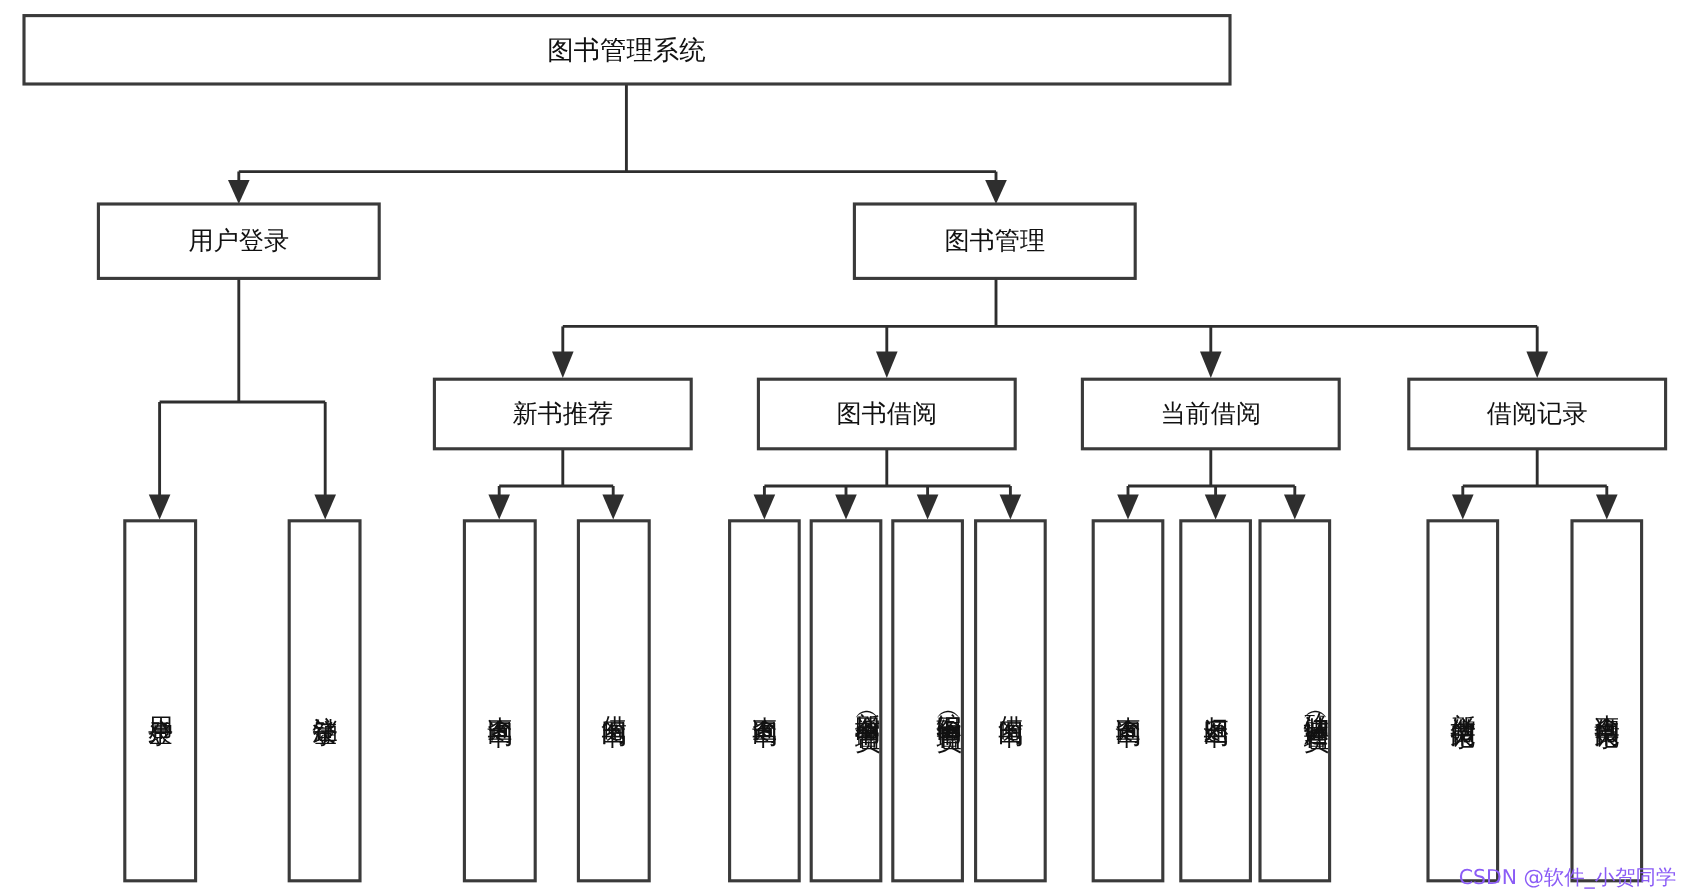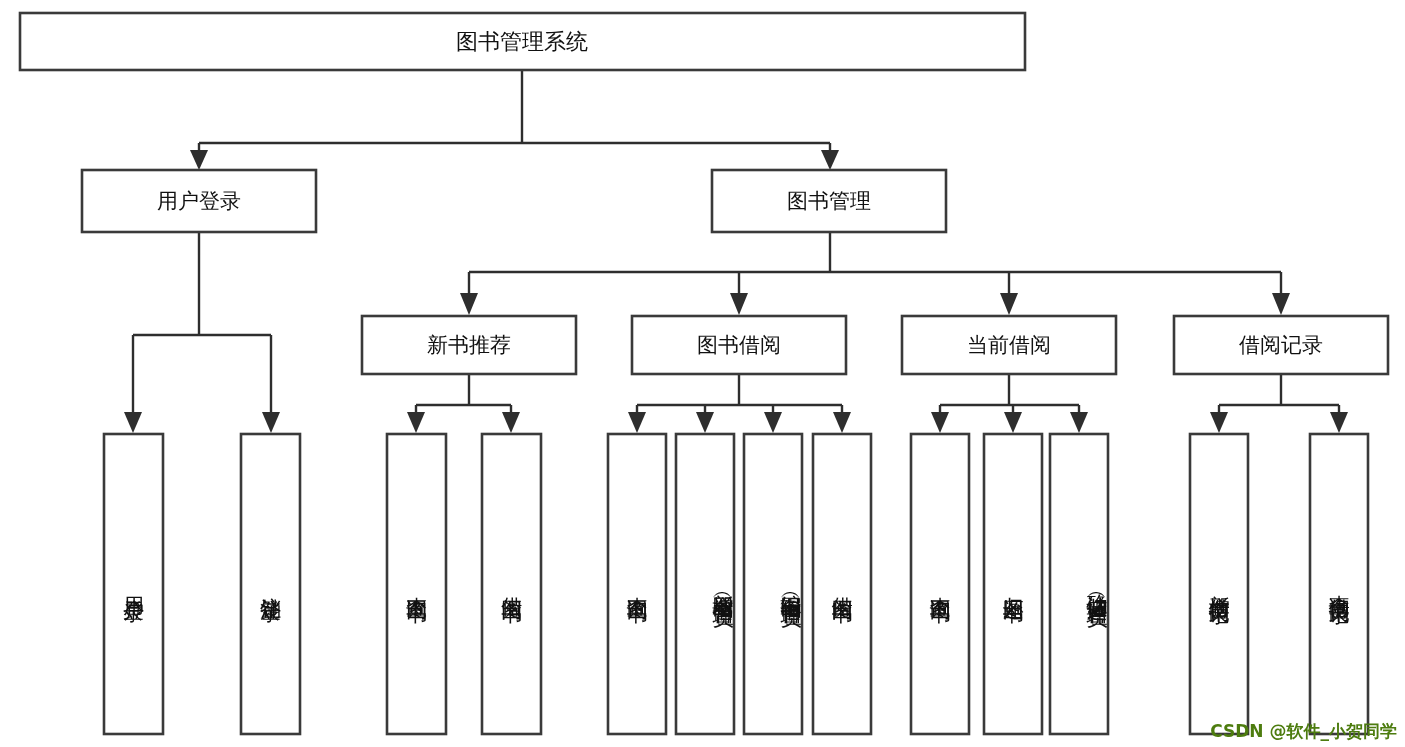--- a/index.html
+++ b/index.html
@@ -63,23 +63,22 @@
     text-align: center;
     white-space: nowrap;
     pointer-events: none;
   }
   .watermark {
     position: absolute;
     right: 8px;
     bottom: 4px;
     font-family: "DejaVu Sans", "Liberation Sans", sans-serif;
     font-size: 17px;
-    color: #4d7c0f;
+    color: #8b5cf6;
     white-space: nowrap;
-    font-weight: bold;
   }
 </style>
 </head>
 <body>
 
 <div id="diagram-root">
 
   <svg class="diagram-canvas" viewBox="0 0 1405 747">
 
     <g>

